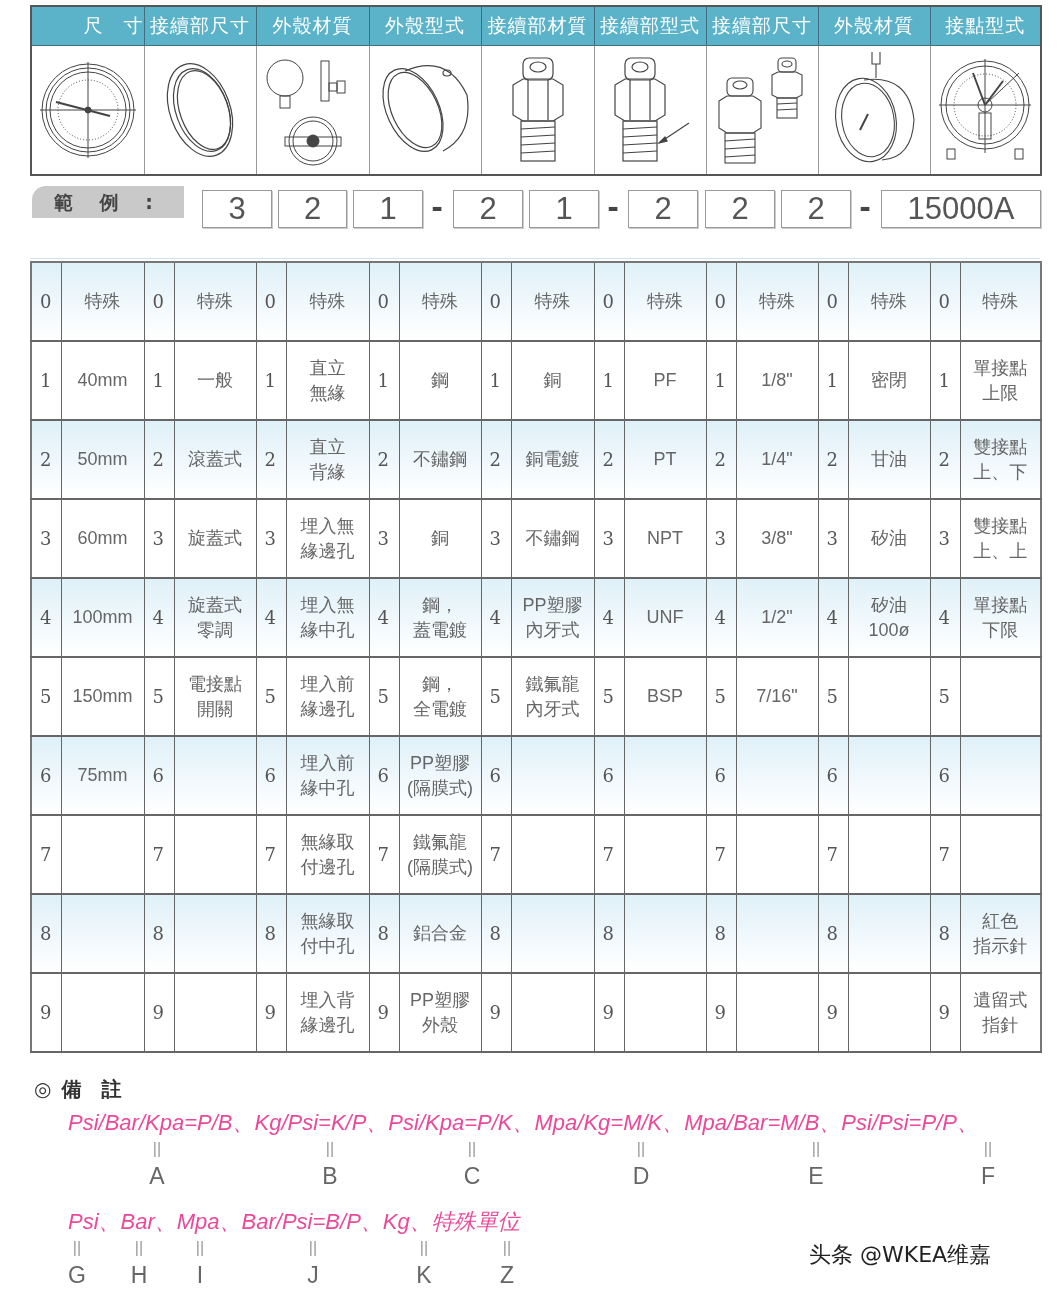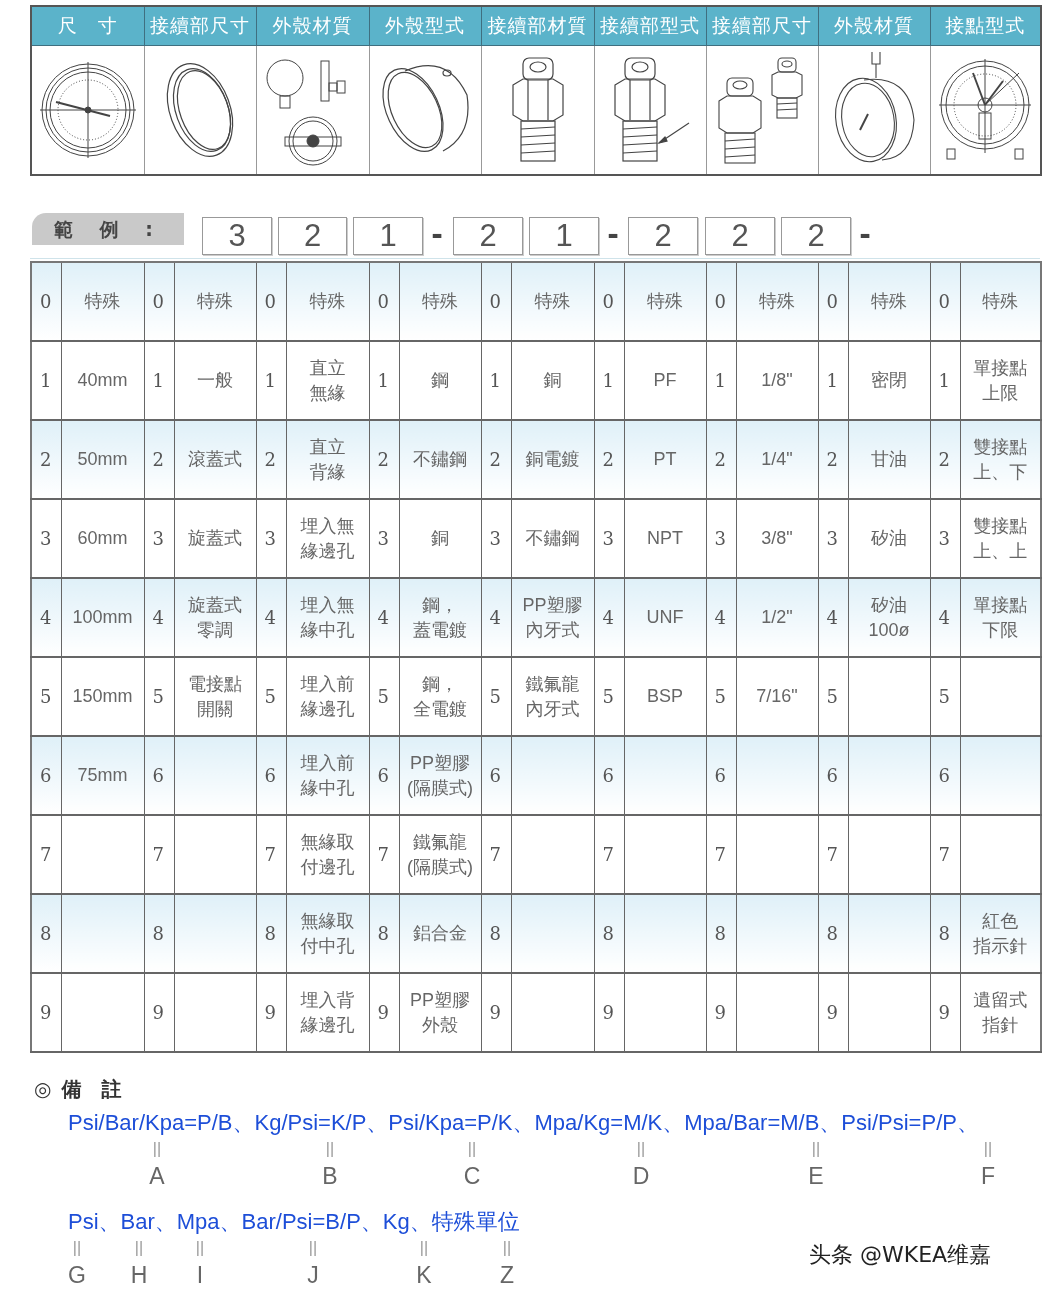--- a/index.html
+++ b/index.html
@@ -5,27 +5,27 @@
   html, body { margin:0; padding:0; background:#ffffff; }
   body { width:1063px; height:1298px; position:relative; overflow:hidden;
          font-family:"DejaVu Sans","Liberation Sans",sans-serif; color:#555; }
 
   
   .cat-table { position:absolute; left:30px; top:5px; width:1010px;
                border:2px solid #555; border-collapse:collapse; table-layout:fixed; }
   .cat-table th { background:#5bb3ca; color:#fff; font-weight:normal; font-size:19px;
                   height:38px; border-left:1px solid #3f6f80; border-bottom:1px solid #3f6f80;
                   letter-spacing:1px; padding:0; white-space:nowrap; }
-  .cat-table th:first-child { border-left:none; }
+  .cat-table th:first-child { border-left:none;text-align:right; }
   .cat-table td { height:128px; border-left:1px solid #999; padding:0; text-align:center; vertical-align:middle; }
   .cat-table td:first-child { border-left:none; }
   .cat-table svg { display:block; margin:0 auto; }
 
   
-  .example { position:absolute; left:32px; top:211px; width:1010px; height:48px; }
+  .example { position:absolute; left:32px; top:184px; width:1010px; height:48px; }
   .ex-label { position:absolute; left:0; top:2px; width:152px; height:32px;
               background:#c9c9c9; border-top-left-radius:14px; color:#444;
               font-size:19px; line-height:32px; padding-left:22px; box-sizing:border-box;
               letter-spacing:10px; font-weight:bold; }
   .ex-box { position:absolute; top:6px; height:36px; border:1px solid #999;
             box-shadow:1px 1px 0 #ccc; background:#fff; color:#555;
             font-family:"Liberation Sans",sans-serif; font-size:31px; line-height:36px;
             text-align:center; font-weight:normal; }
   .ex-dash { position:absolute; top:6px; width:14px; height:36px; color:#444;
              font-size:28px; line-height:36px; text-align:center; font-weight:bold; }
@@ -40,21 +40,21 @@
   .code-table td.num { font-family:"DejaVu Serif","Liberation Serif",serif; font-size:18px;
                        color:#555; text-align:left; padding-left:8px; }
   .code-table td.lbl { font-family:"Liberation Sans",sans-serif; }
   .code-table tr.shade td { background:linear-gradient(to bottom,#dff0f8 0%,#ffffff 100%); }
   .code-table tr { border-bottom:2px solid #666; }
 
   
   .notes-title { position:absolute; left:34px; top:1076px; font-size:20px; color:#333; font-weight:bold; }
   .notes-title .mark { font-weight:normal; margin-right:10px; }
   .notes-title .ttl { letter-spacing:20px;margin-top:31px; }
-  .formula { position:absolute; font-family:"Liberation Sans",sans-serif; color:#1d4ed8; font-size:22px; white-space:nowrap; }
+  .formula { position:absolute; font-family:"Liberation Sans",sans-serif; color:#ec4899; font-size:22px; white-space:nowrap;font-style:italic; }
   .eq { position:absolute; font-family:"Liberation Sans",sans-serif; color:#999; font-size:16px; width:20px; text-align:center; }
   .letter { position:absolute; font-family:"Liberation Sans",sans-serif; color:#666; font-size:23px; width:30px; text-align:center; }
   .watermark { position:absolute; left:809px; top:1240px; font-size:22px; color:#222; white-space:nowrap; }
 </style>
 </head>
 <body>
 
 <table class="cat-table">
   <colgroup>
     <col style="width:113px">
@@ -212,20 +212,21 @@
   <div class="ex-box" style="left:246px;width:67px">2</div>
   <div class="ex-box" style="left:321px;width:68px">1</div>
   <div class="ex-dash" style="left:398px">-</div>
   <div class="ex-box" style="left:421px;width:68px">2</div>
   <div class="ex-box" style="left:497px;width:68px">1</div>
   <div class="ex-dash" style="left:574px">-</div>
   <div class="ex-box" style="left:596px;width:68px">2</div>
   <div class="ex-box" style="left:673px;width:68px">2</div>
   <div class="ex-box" style="left:749px;width:68px">2</div>
   <div class="ex-dash" style="left:826px">-</div>
+  <div class="ex-box" style="left:849px;width:158px">15000A</div>
 </div>
 
 <div class="sep-line"></div>
 
 <table class="code-table">
   <colgroup>
     <col style="width:30px">
       <col style="width:83px">
     <col style="width:30px">
       <col style="width:82px">

